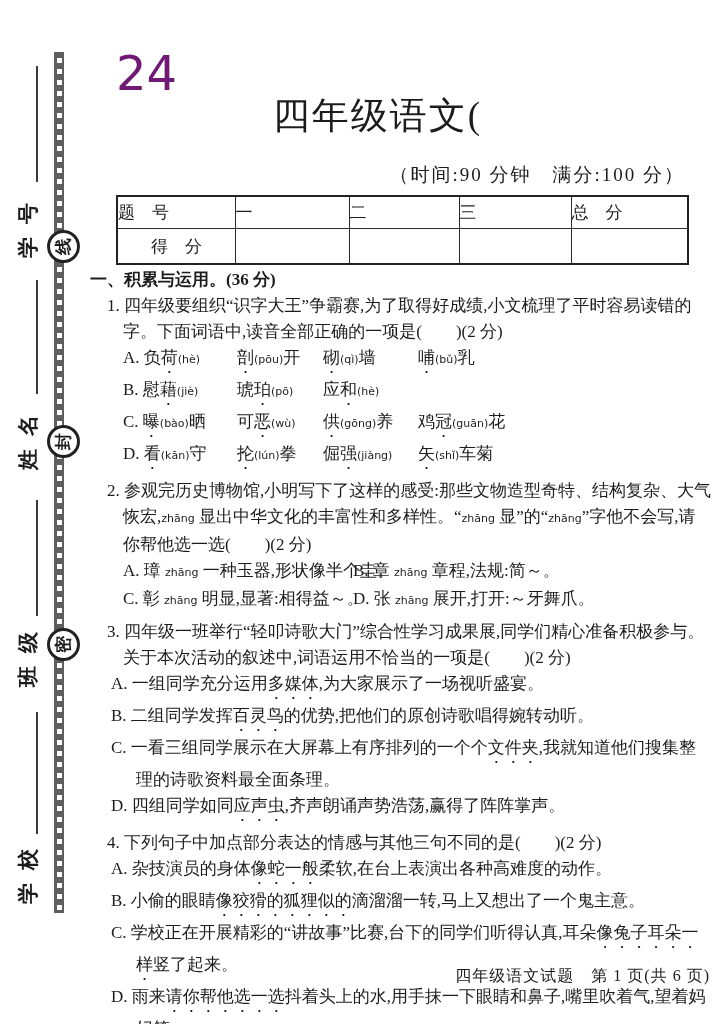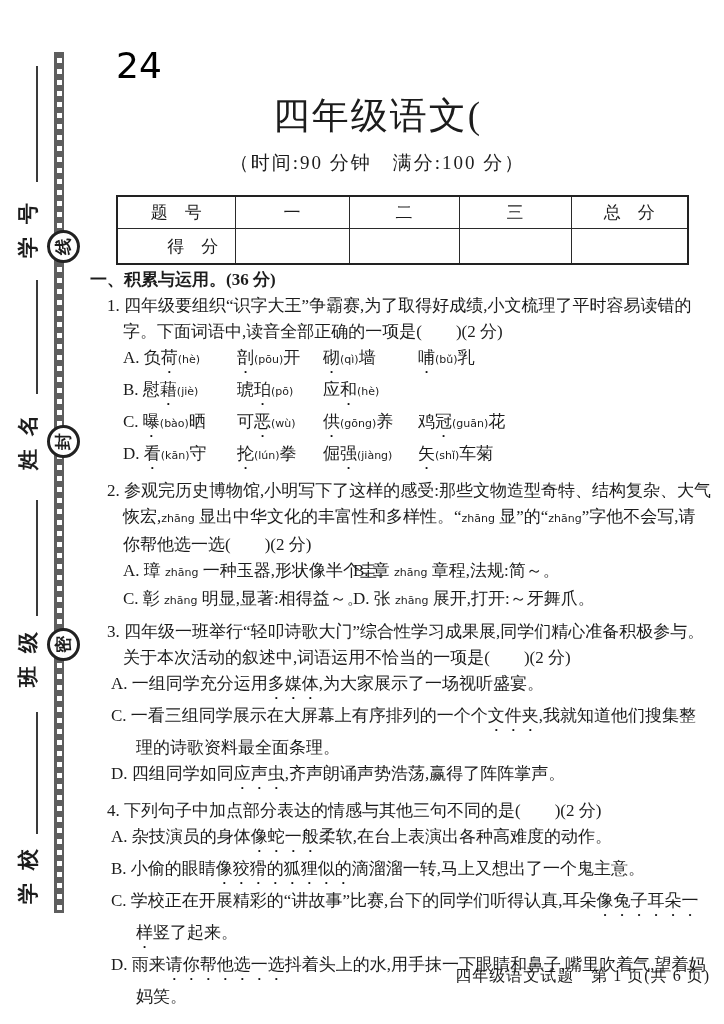--- a/index.html
+++ b/index.html
@@ -29,33 +29,33 @@
     position:absolute;left:47px;width:27px;height:27px;background:#ffffff;
     border:3px solid #222222;border-radius:50%;text-align:center;
   }
   .seal-stamp span{
     display:block;width:27px;height:27px;line-height:28px;font-size:17px;font-weight:bold;
     transform:rotate(-90deg);
   }
   .ss1{top:230px;} .ss2{top:425px;} .ss3{top:628px;}
   
   .corner-number{
-    position:absolute;left:116px;top:45px;font-size:36px;
-    font-family:"DejaVu Sans","Liberation Sans",sans-serif;color:#000000;
+    position:absolute;left:116px;top:45px;font-size:48px;
+    font-family:"DejaVu Sans","Liberation Sans",sans-serif;color:#701a75;
   }
   .title-col{position:absolute;left:70px;top:0;width:615px;text-align:center;}
   .exam-title{margin-top:94px;font-size:37px;font-weight:normal;line-height:44px;letter-spacing:2px;}
-  .exam-meta{margin-top:12px;font-size:19px;letter-spacing:2px;}
+  .exam-meta{margin-top:24px;font-size:19px;letter-spacing:2px;text-align:right;}
   
   .score-table{
     position:absolute;left:116px;top:195px;border-collapse:collapse;
     border:2.5px solid #222222;table-layout:fixed;
   }
   .score-table td{
-    border:1.5px solid #2a2a2a;text-align:center;font-size:17px;
+    border:1.5px solid #2a2a2a;font-size:17px;
     padding:0;overflow:hidden;
   }
   .score-table tr.r1 td{height:31px;}
   .score-table tr.r2 td{height:34px;padding-left:33px;}
   
   #content{position:absolute;left:90px;top:267px;width:621px;font-size:17px;line-height:26px;}
   .section-heading{font-weight:bold;}
   .question{margin-bottom:5px;}
   .stem{padding-left:33px;text-indent:-16px;}
   .optrow4{display:grid;grid-template-columns:114px 86px 95px auto;margin-left:33px;white-space:nowrap;}
@@ -168,20 +168,21 @@
             <div class="optcell">B. 章 <span class="py">zhāng</span> 章程,法规:简～。</div>
           </div>
           <div class="optrow2">
             <div class="optcell">C. 彰 <span class="py">zhāng</span> 明显,显著:相得益～。</div>
             <div class="optcell">D. 张 <span class="py">zhāng</span> 展开,打开:～牙舞爪。</div>
           </div>
         </div>
         <div class="question">
           <div class="stem">3. 四年级一班举行“轻叩诗歌大门”综合性学习成果展,同学们精心准备积极参与。关于本次活动的叙述中,词语运用不恰当的一项是(　　)(2 分)</div>
           <div class="opt">A. 一组同学充分运用<span class="em">多媒体</span>,为大家展示了一场视听盛宴。</div>
+          <div class="opt">B. 二组同学发挥<span class="em">百灵鸟</span>的优势,把他们的原创诗歌唱得婉转动听。</div>
           <div class="opt">C. 一看三组同学展示在大屏幕上有序排列的一个个<span class="em">文件夹</span>,我就知道他们搜集整理的诗歌资料最全面条理。</div>
           <div class="opt">D. 四组同学如同<span class="em">应声虫</span>,齐声朗诵声势浩荡,赢得了阵阵掌声。</div>
         </div>
         <div class="question">
           <div class="stem">4. 下列句子中加点部分表达的情感与其他三句不同的是(　　)(2 分)</div>
           <div class="opt">A. 杂技演员的身体<span class="em">像蛇一般</span>柔软,在台上表演出各种高难度的动作。</div>
           <div class="opt">B. 小偷的眼睛<span class="em">像狡猾的狐狸似的</span>滴溜溜一转,马上又想出了一个鬼主意。</div>
           <div class="opt">C. 学校正在开展精彩的“讲故事”比赛,台下的同学们听得认真,耳朵<span class="em">像兔子耳朵一样</span>竖了起来。</div>
           <div class="opt">D. 雨来<span class="em">请你帮他选一选</span>抖着头上的水,用手抹一下眼睛和鼻子,嘴里吹着气,望着妈妈笑。</div>
         </div>

